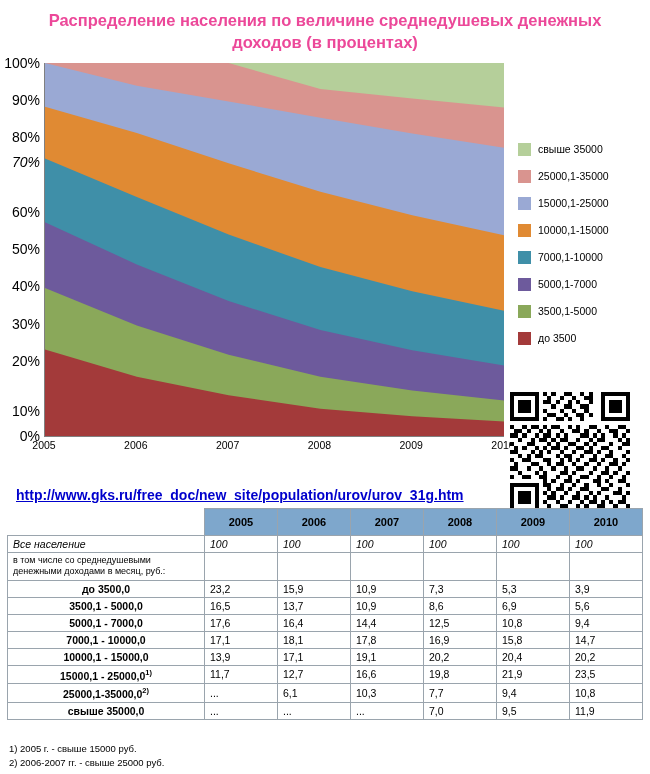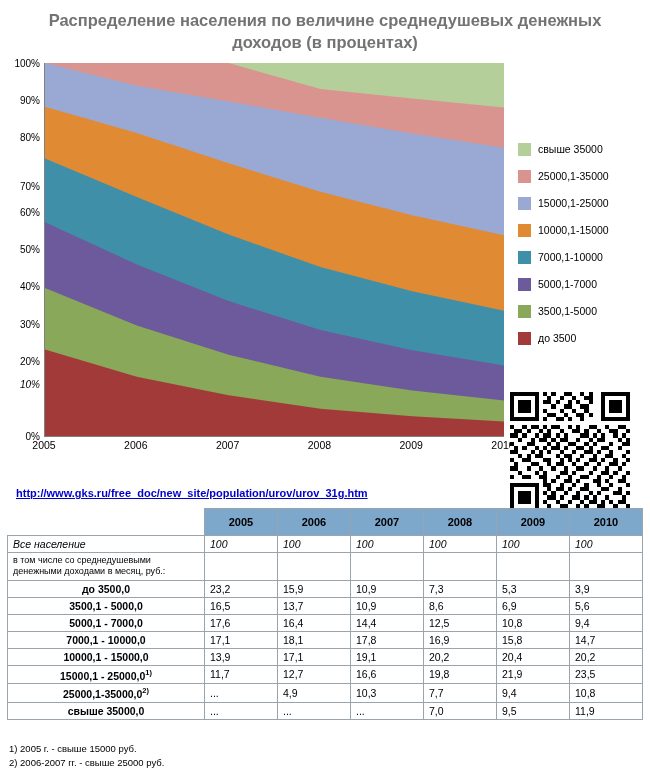--- a/index.html
+++ b/index.html
@@ -14,21 +14,21 @@
     color: #000;
     position: relative;
     overflow: hidden;
   }
   .title {
     text-align: center;
     font-size: 16.5px;
     font-weight: bold;
     line-height: 1.35;
     padding: 9px 40px 0 40px;
-    color: #737373;
+    color: #ec4899;
   }
   .chart-wrap {
     position: relative;
     width: 650px;
     height: 400px;
   }
   .plot-outer {
     position: absolute;
     left: 44px;
     top: 9px;
@@ -49,21 +49,21 @@
   .ylabels {
     position: absolute;
     left: -40px;
     top: 0;
     width: 36px;
     height: 374px;
   }
   .ylabels span {
     position: absolute;
     right: 0;
-    font-size: 10px;
+    font-size: 14px;
     transform: translateY(-50%);
     color: #000;
   }
   .xlabels {
     position: absolute;
     left: 0;
     top: 376px;
     width: 460px;
     height: 18px;
   }
@@ -95,21 +95,21 @@
     position: absolute;
     left: 510px;
     top: 338px;
     width: 120px;
     height: 120px;
   }
   .source-link {
     position: absolute;
     left: 16px;
     top: 487px;
-    font-size: 11px;
+    font-size: 14px;
     font-weight: bold;
     color: #0000cc;
     cursor: pointer;
   }
   table.data {
     position: absolute;
     left: 7px;
     top: 508px;
     width: 636px;
     border-collapse: collapse;
@@ -167,27 +167,27 @@
 </style>
 </head>
 <body>
 
 <div class="title">Распределение населения по величине среднедушевых денежных доходов (в процентах)</div>
 
 <div class="chart-wrap">
   <div class="plot-outer">
     <div class="ylabels">
         <span style="top: 373px;">0%</span>
-        <span style="top: 321px; font-style: italic;">10%</span>
+        <span style="top: 348px;">10%</span>
         <span style="top: 298.4px;">20%</span>
         <span style="top: 261.1px; margin-left: 32px;">30%</span>
         <span style="top: 223.8px;">40%</span>
         <span style="top: 186.5px;">50%</span>
         <span style="top: 149.2px; margin-left: 22px;">60%</span>
-        <span style="top: 123px;">70%</span>
+        <span style="top: 99px; font-style: italic;">70%</span>
         <span style="top: 74.6px;">80%</span>
         <span style="top: 37.3px;">90%</span>
         <span style="top: 0px;">100%</span>
       </div>
     <div class="plot">
       <svg id="area-svg" width="459" height="373" viewBox="0 0 459 373" preserveAspectRatio="none">
           <path d="M 0.00 -0.00 L 91.80 0.00 L 183.60 0.00 L 275.40 0.00 L 367.20 0.00 L 459.00 0.00 L 459 373 L 0 373 Z" fill="#b5cf9a" stroke="none"></path>
           <path d="M 0.00 -0.00 L 91.80 0.00 L 183.60 0.00 L 275.40 26.11 L 367.20 35.44 L 459.00 44.39 L 459 373 L 0 373 Z" fill="#d9948f" stroke="none"></path>
           <path d="M 0.00 -0.00 L 91.80 22.75 L 183.60 38.42 L 275.40 54.83 L 367.20 70.50 L 459.00 84.67 L 459 373 L 0 373 Z" fill="#9aa9d4" stroke="none"></path>
           <path d="M 0.00 43.64 L 91.80 70.12 L 183.60 100.34 L 275.40 128.69 L 367.20 152.18 L 459.00 172.33 L 459 373 L 0 373 Z" fill="#e08a33" stroke="none"></path>
@@ -559,21 +559,21 @@
         <td class="num">11,7</td>
         <td class="num">12,7</td>
         <td class="num">16,6</td>
         <td class="num">19,8</td>
         <td class="num">21,9</td>
         <td class="num">23,5</td>
       </tr>
       <tr>
         <td class="label indent">25000,1-35000,0<sup>2)</sup></td>
         <td class="num">...</td>
-        <td class="num">4,9</td>
+        <td class="num">6,1</td>
         <td class="num">10,3</td>
         <td class="num">7,7</td>
         <td class="num">9,4</td>
         <td class="num">10,8</td>
       </tr>
       <tr>
         <td class="label indent">свыше 35000,0</td>
         <td class="num">...</td>
         <td class="num">...</td>
         <td class="num">...</td>

